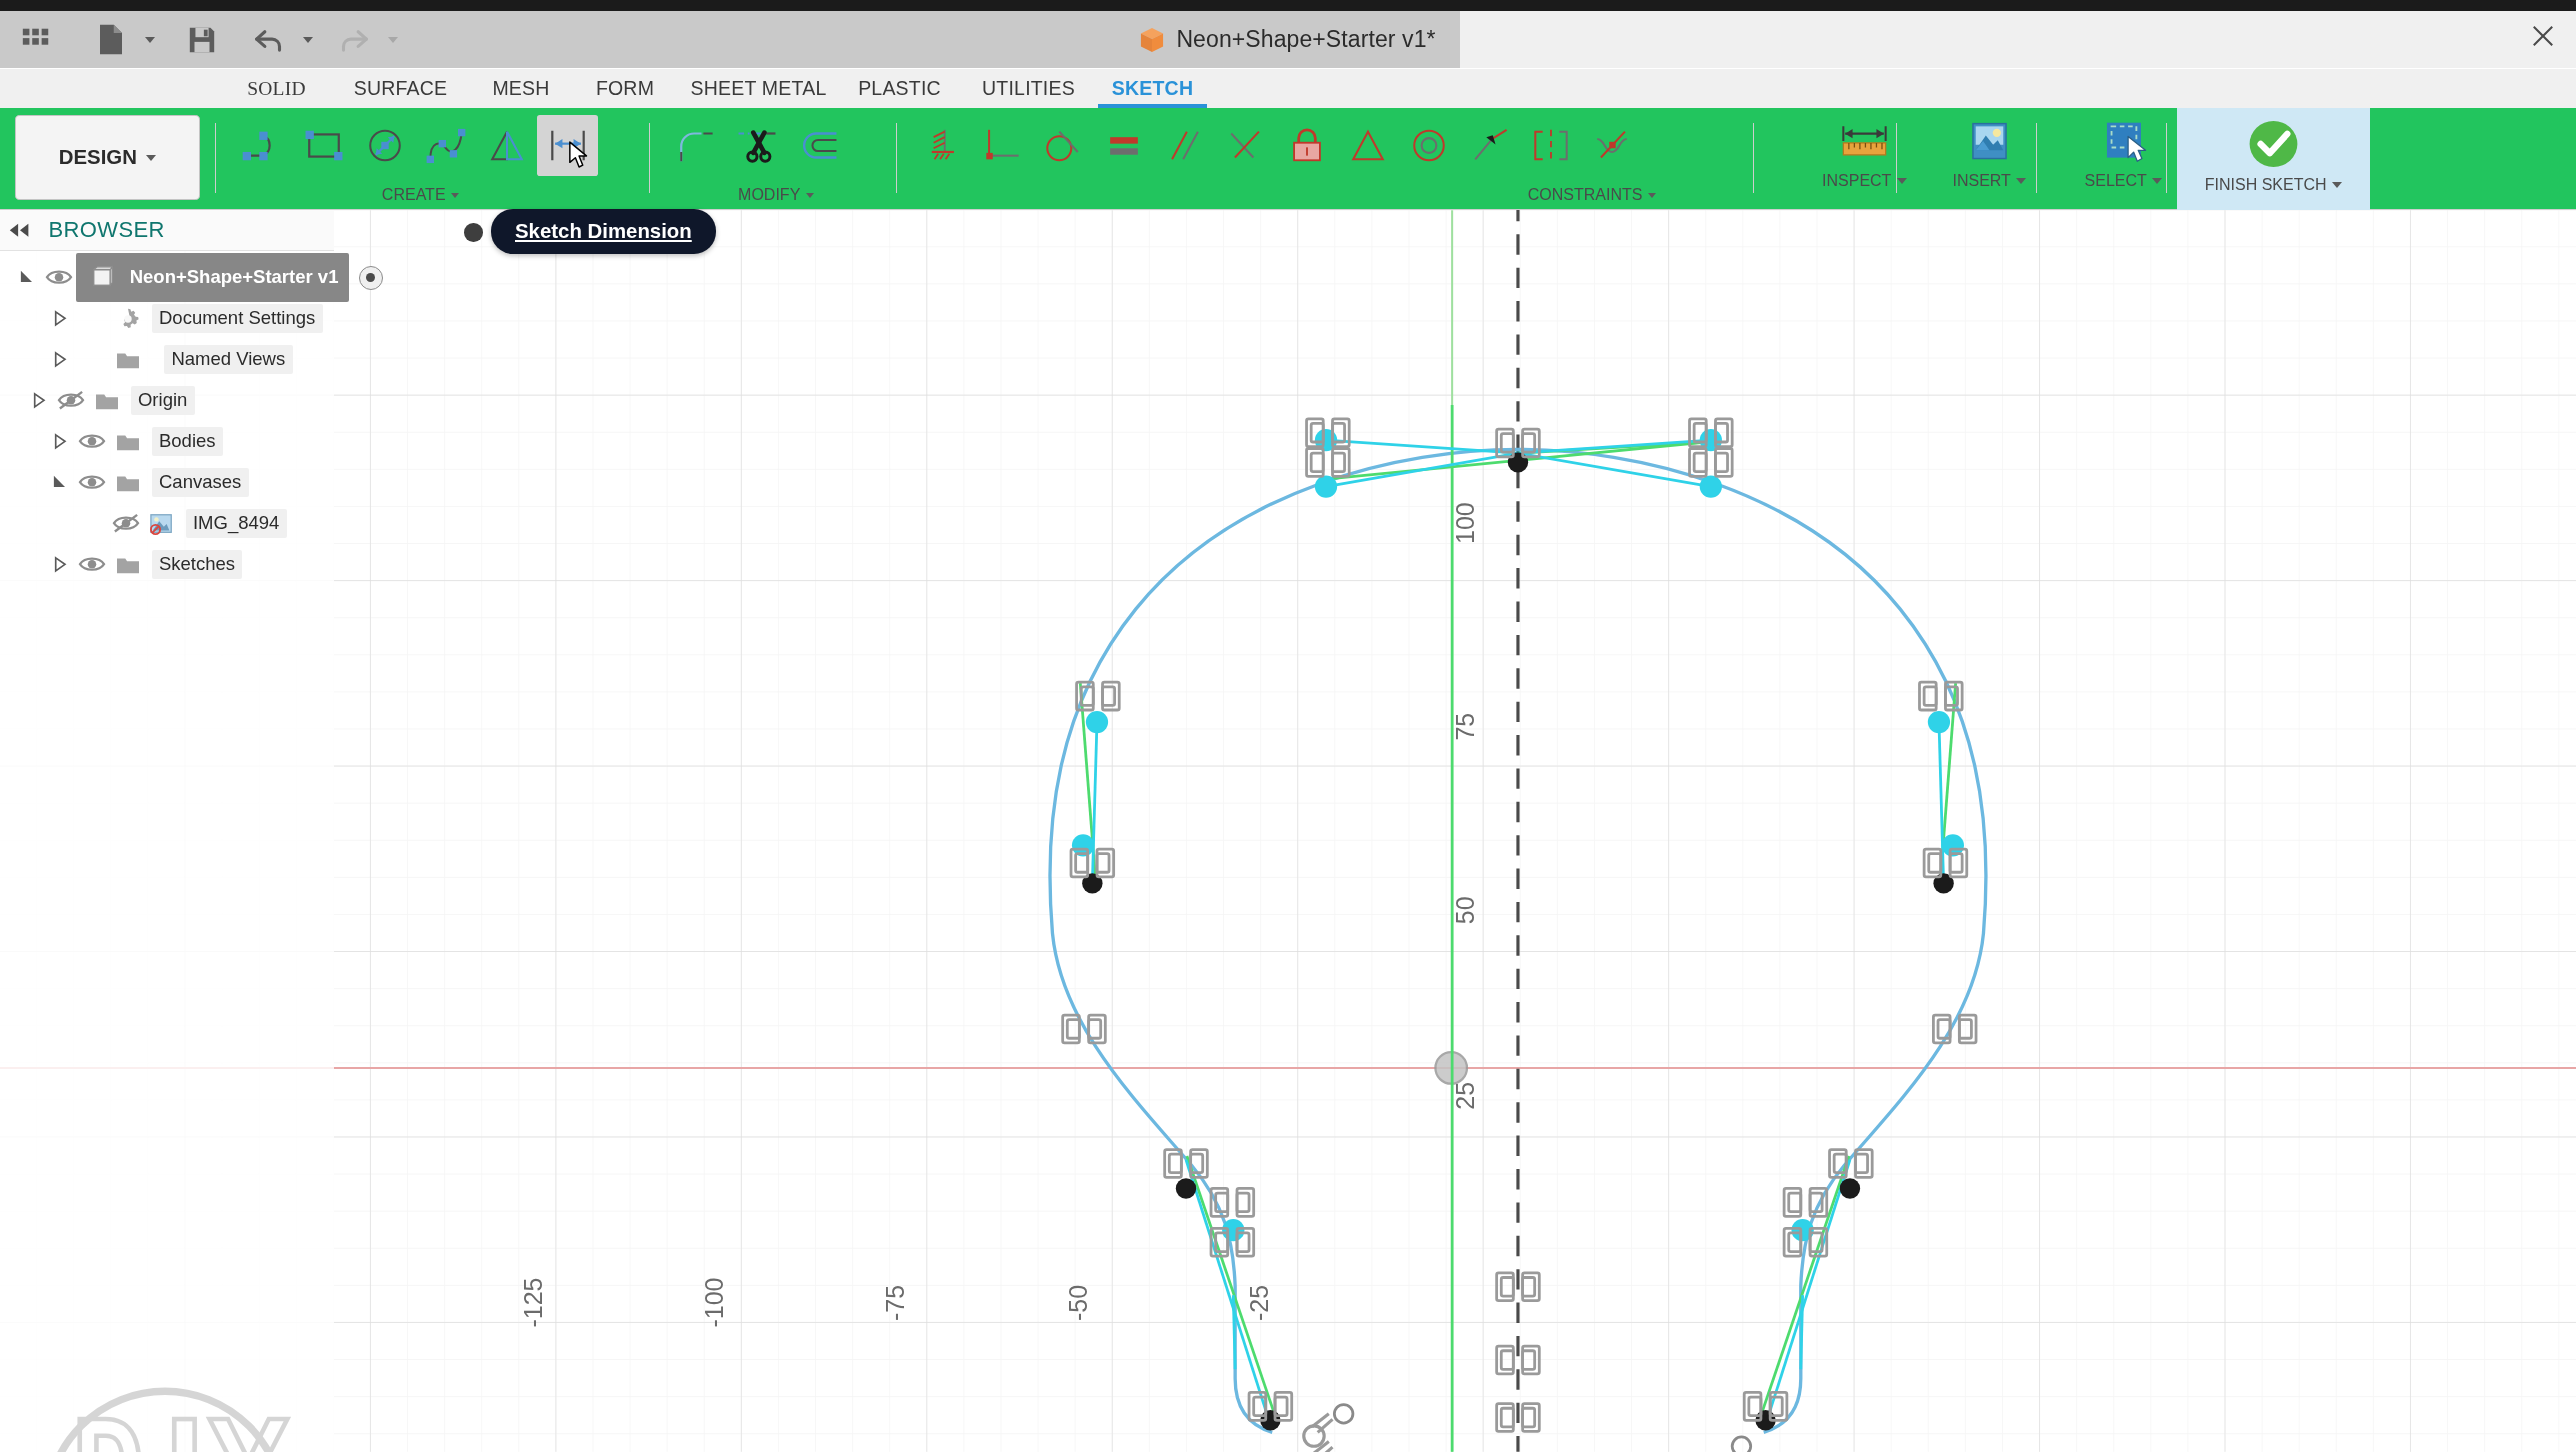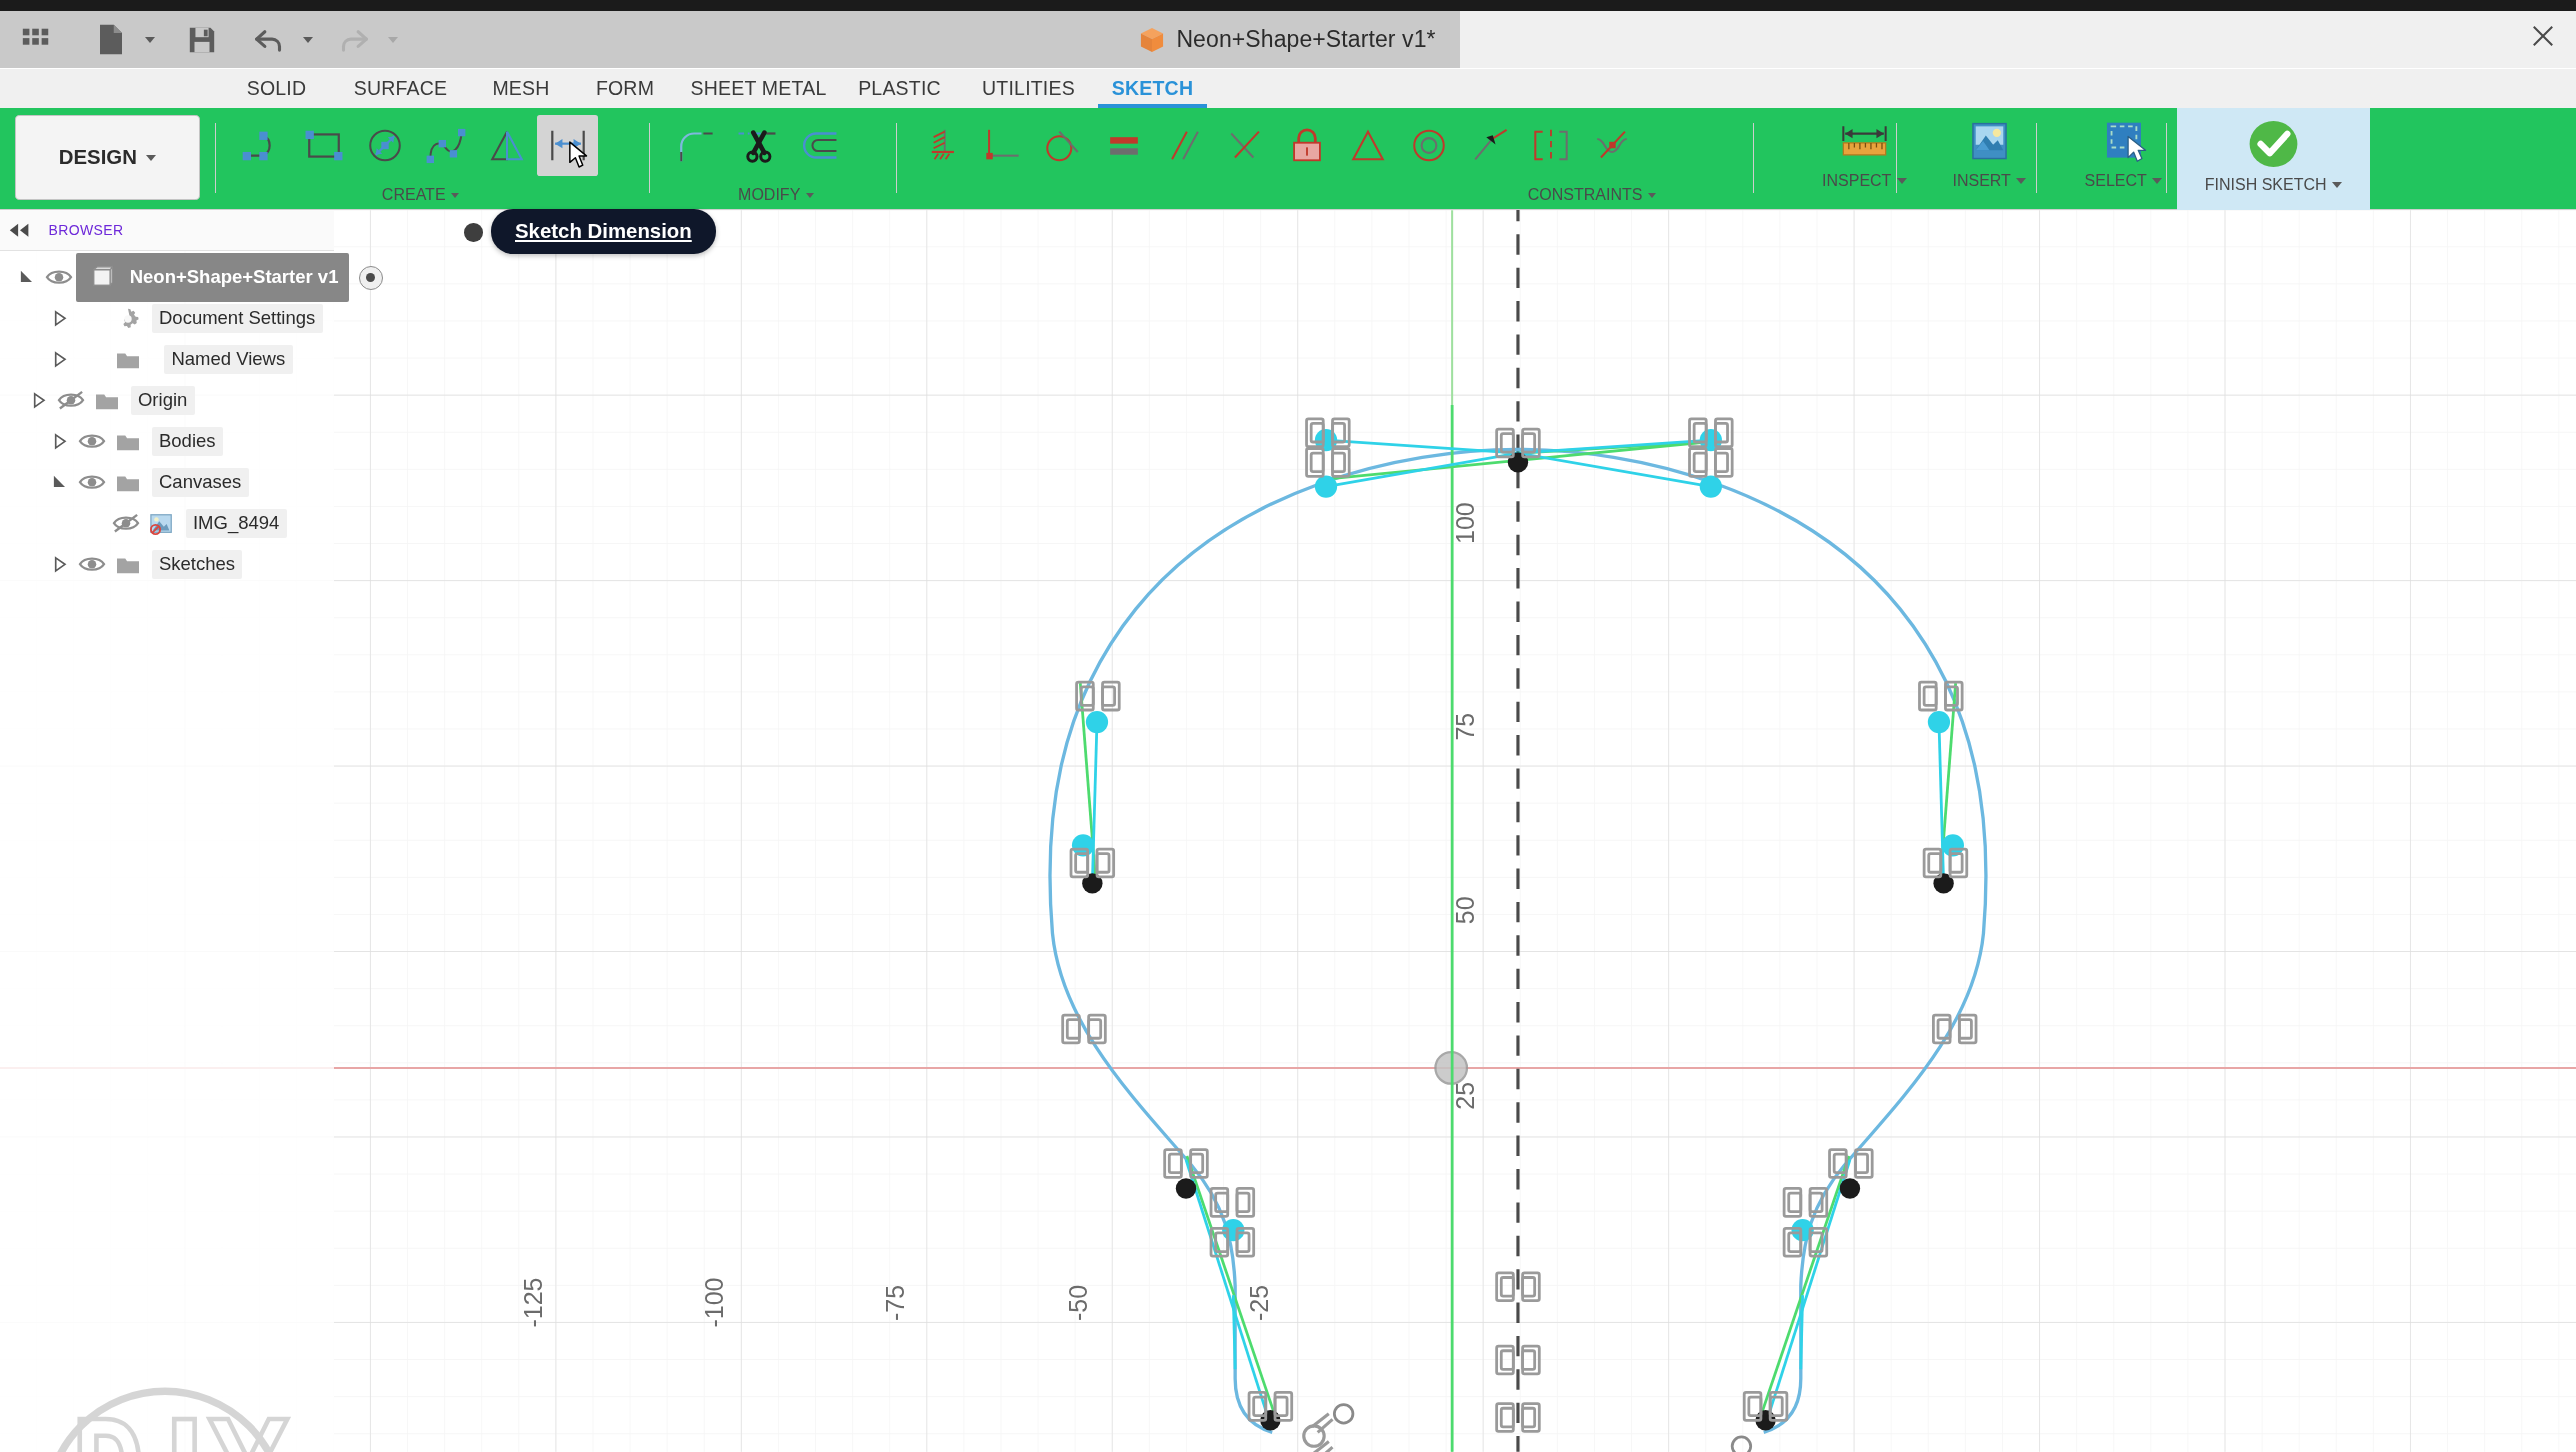--- a/index.html
+++ b/index.html
@@ -101,21 +101,21 @@
   }
   .big-tool .bt-label { margin-top: 7.4px; font-size: 16px; color: #4a4a4a; display: flex; align-items: center; gap: 5.6px;}
   .finish { background: #cfe8f5; }
 
   
   .browser-hdr {
     position: absolute; left: 0; top: 210px; width: 334px; height: 41px;
     display: flex; align-items: center; gap: 15px; padding-left: 7.4px;
     background: #fafafa; border-bottom: 0.9px solid #e2e2e2;
   }
-  .browser-hdr .bl { font-size: 14px; color: #6d28d9; letter-spacing: 0.4px; }
+  .browser-hdr .bl { font-size: 22px; color: #0f766e; letter-spacing: 0.4px; }
   .tree { position: absolute; left: 0; top: 257px; width: 408px; }
   .trow {
     height: 41px; display: flex; align-items: center; gap: 0px;
     font-size: 18.5px; color: #2b2b2b; cursor: pointer;
   }
   .tw { width: 28px; height: 41px; display:flex; align-items:center; justify-content:center; cursor:pointer;}
   .eye { width: 35px; height: 41px; display:flex; align-items:center; justify-content:center; cursor:pointer;}
   .ficon { width: 37px; height: 41px; display:flex; align-items:center; justify-content:center;}
   .tlabel { padding: 2.8px 7.4px 3.7px 7.4px; background: #f0f0f0; border-radius: 1.9px; white-space: nowrap;}
   .trow.sel { }
@@ -233,21 +233,21 @@
   </div>
 
   <div class="win-close">
     <svg width="24" height="24" viewBox="0 0 26 26">
       <path d="M3 3 L23 23 M23 3 L3 23" stroke="#4a4a4a" stroke-width="2.2" fill="none"></path>
     </svg>
   </div>
 
   <div class="tabsrow"></div>
   <div class="tabs" id="tabs-host">
-      <div class="tab" style="width: 111px; position: relative;">
+      <div class="tab" style="width: 111px; position: relative; font-family: Liberation Serif, serif;">
         <span>SOLID</span>
       </div>
       <div class="tab" style="width: 137px; position: relative;">
         <span>SURFACE</span>
       </div>
       <div class="tab" style="width: 104px; position: relative;">
         <span>MESH</span>
       </div>
       <div class="tab" style="width: 104px; position: relative;">
         <span>FORM</span>

